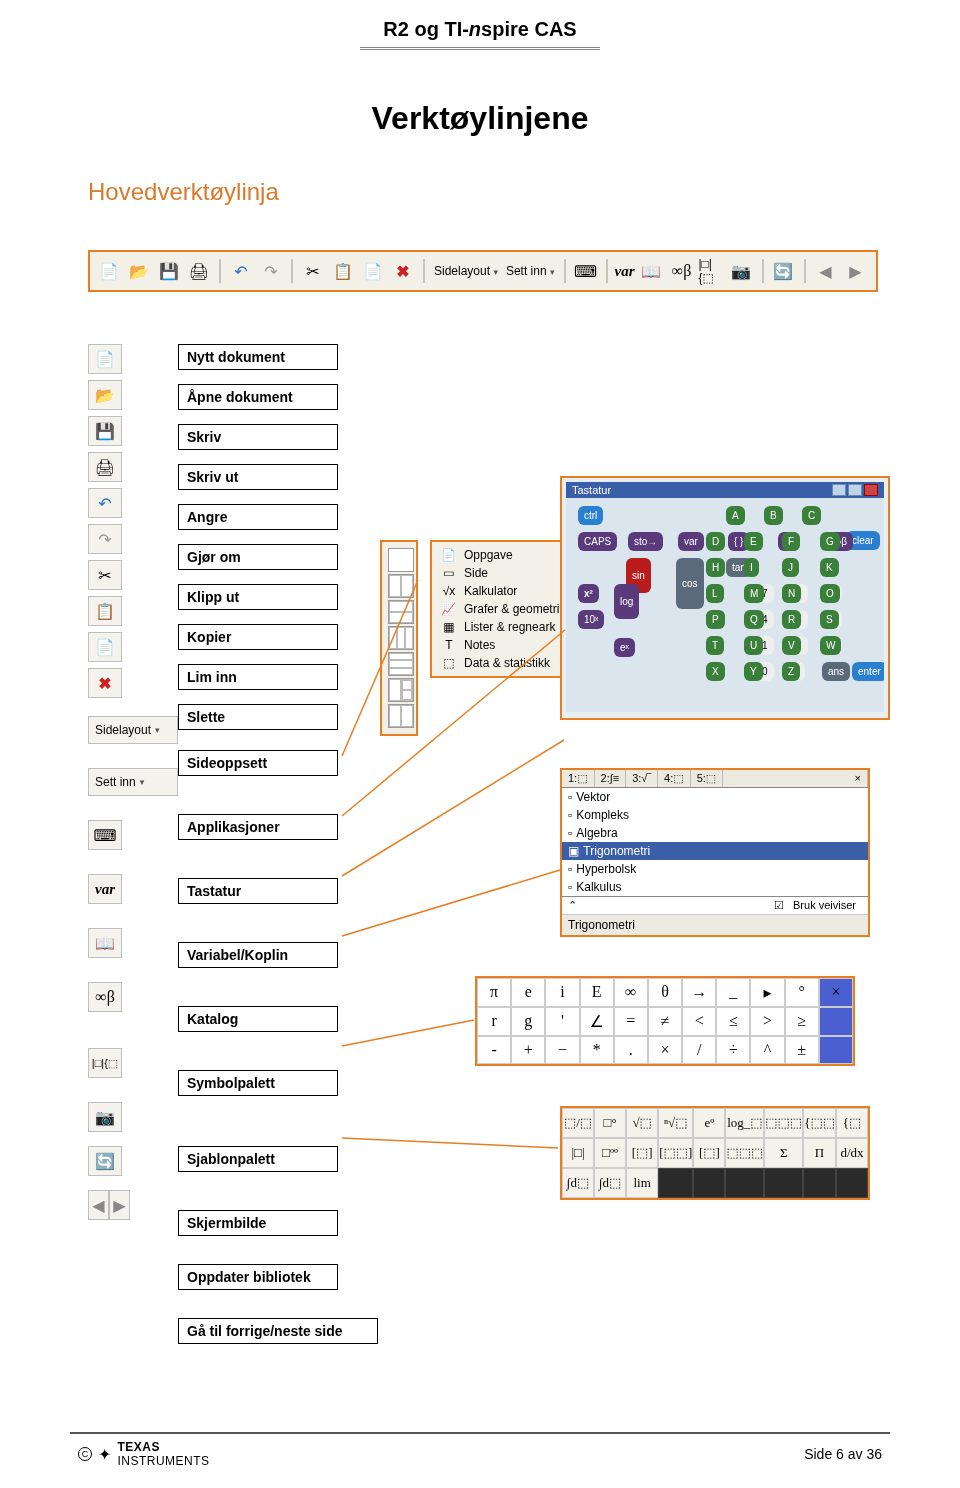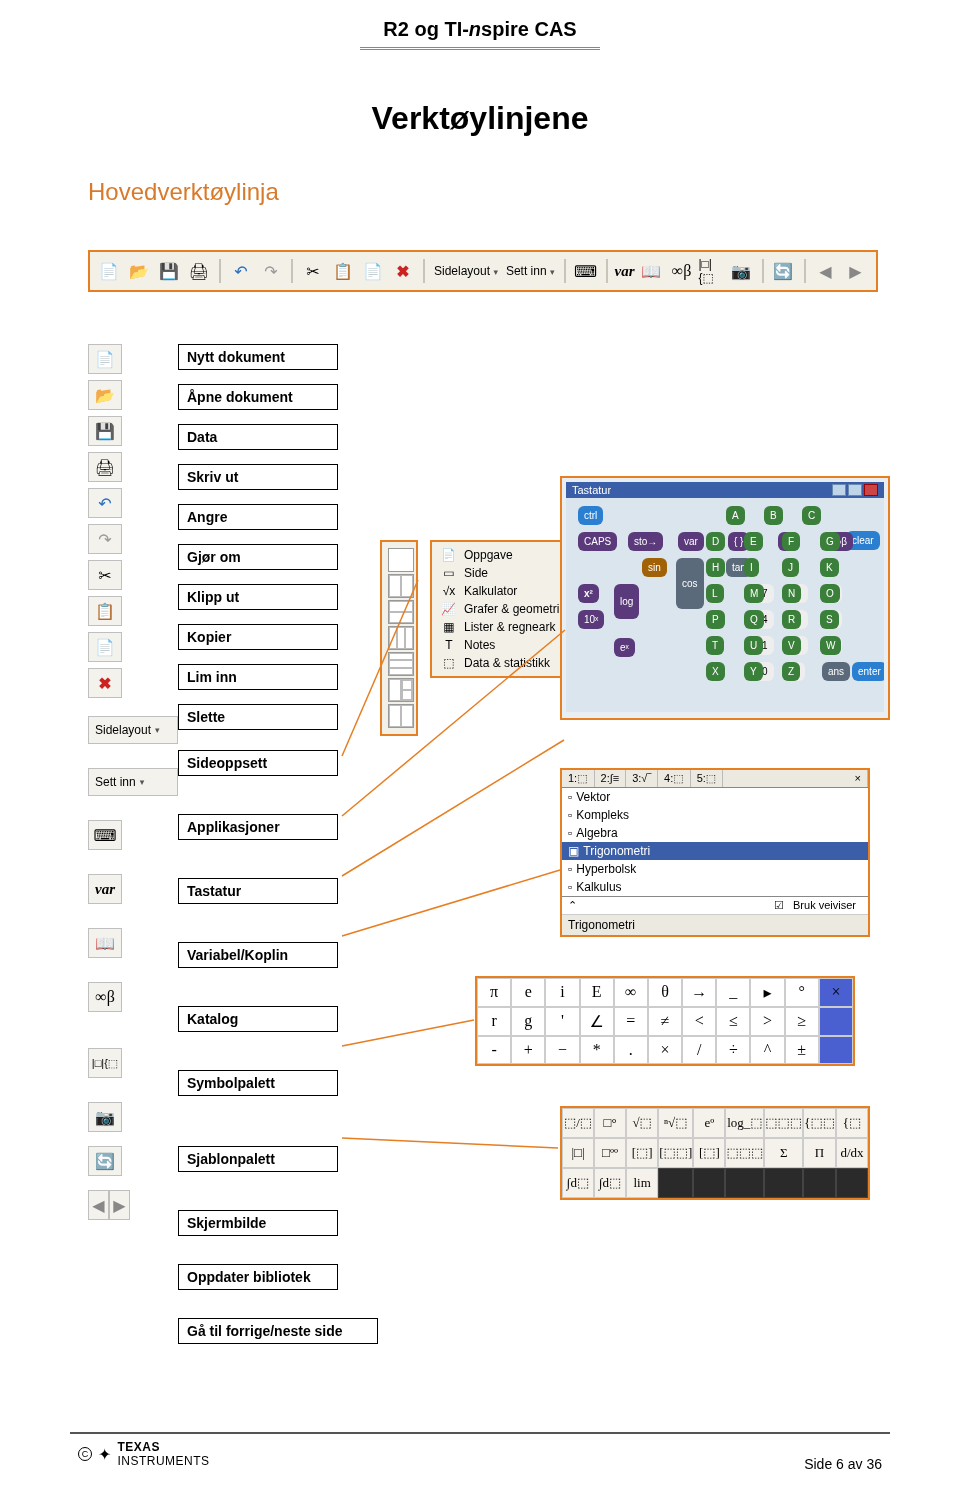--- a/index.html
+++ b/index.html
@@ -120,21 +120,21 @@
   .tpl-grid span{ border:1px solid #ccc; text-align:center; font-size:13px; padding:6px 0; font-family:'Times New Roman',serif; background:#f4f2ea;}
   .tpl-grid span.dark{ background:#2a2a2a; color:#ddd; border-color:#444;}
   
   svg.connectors { position:absolute; left:0; top:0; pointer-events:none; }
   
   .footer-rule { position:absolute; left:70px; right:70px; bottom:54px; border-top:2px solid #555;}
   .footer { position:absolute; left:78px; bottom:20px; display:flex; align-items:center; gap:6px; font-size:13px;}
   .footer .c{ border:1px solid #000; border-radius:50%; width:14px; height:14px; font-size:9px; display:flex;align-items:center;justify-content:center;}
   .footer .ti{ font-family:Arial; font-size:12px; letter-spacing:0.5px;}
   .footer .ti b{ font-weight:900;}
-  .page-num { position:absolute; right:78px; bottom:16px; font-size:14px;margin-left:8px;}
+  .page-num { position:absolute; right:78px; bottom:26px; font-size:14px;margin-left:8px;}
 </style>
 </head>
 <body>
 
 <div class="doc-header">
   <span>R2 og TI-</span><span class="italic">n</span><span>spire CAS</span>
 </div>
 <hr class="header-rule">
 
 <div class="main-title">Verktøylinjene</div>
@@ -203,21 +203,21 @@
   <div class="mini-icon" style="margin-top:14px;color:#2a8f3a;">🔄</div>
   <div class="mini-nav" style="margin-top:14px;">
     <div class="mini-icon" style="color:#888;">◀</div>
     <div class="mini-icon" style="color:#888;">▶</div>
   </div>
 </div>
 
 <div class="label-col">
   <div class="label-box">Nytt dokument</div><br>
   <div class="label-box">Åpne dokument</div><br>
-  <div class="label-box">Data</div><br>
+  <div class="label-box">Skriv</div><br>
   <div class="label-box">Skriv ut</div><br>
   <div class="label-box">Angre</div><br>
   <div class="label-box">Gjør om</div><br>
   <div class="label-box">Klipp ut</div><br>
   <div class="label-box">Kopier</div><br>
   <div class="label-box">Lim inn</div><br>
   <div class="label-box">Slette</div><br>
   <div class="label-box" style="margin-top:6px;">Sideoppsett</div><br>
   <div class="label-box" style="margin-top:24px;">Applikasjoner</div><br>
   <div class="label-box" style="margin-top:24px;">Tastatur</div><br>
@@ -319,21 +319,21 @@
       <div class="hex" style="left: 12px; top: 34px; background: rgb(90, 58, 122); color: rgb(255, 255, 255); padding: 4px 6px; border-radius: 6px; font-size: 10px;">CAPS</div>
       <div class="hex" style="left: 62px; top: 34px; background: rgb(90, 58, 122); color: rgb(255, 255, 255); padding: 4px 6px; border-radius: 6px; font-size: 10px;">sto→</div>
       <div class="hex" style="left: 112px; top: 34px; background: rgb(90, 58, 122); color: rgb(255, 255, 255); padding: 4px 6px; border-radius: 6px; font-size: 10px;">var</div>
       <div class="hex" style="left: 162px; top: 34px; background: rgb(90, 58, 122); color: rgb(255, 255, 255); padding: 4px 6px; border-radius: 6px; font-size: 10px;">{ }</div>
       <div class="hex" style="left: 212px; top: 34px; background: rgb(90, 58, 122); color: rgb(255, 255, 255); padding: 4px 6px; border-radius: 6px; font-size: 10px;">( )</div>
       <div class="hex" style="left: 262px; top: 34px; background: rgb(90, 58, 122); color: rgb(255, 255, 255); padding: 4px 6px; border-radius: 6px; font-size: 10px;">∞β</div>
       <div class="hex" style="left: 140px; top: 34px; background: rgb(58, 127, 58); color: rgb(255, 255, 255); padding: 4px 6px; border-radius: 6px; font-size: 10px;">D</div>
       <div class="hex" style="left: 178px; top: 34px; background: rgb(58, 127, 58); color: rgb(255, 255, 255); padding: 4px 6px; border-radius: 6px; font-size: 10px;">E</div>
       <div class="hex" style="left: 216px; top: 34px; background: rgb(58, 127, 58); color: rgb(255, 255, 255); padding: 4px 6px; border-radius: 6px; font-size: 10px;">F</div>
       <div class="hex" style="left: 254px; top: 34px; background: rgb(58, 127, 58); color: rgb(255, 255, 255); padding: 4px 6px; border-radius: 6px; font-size: 10px;">G</div>
-      <div class="hex" style="left: 60px; top: 60px; background: #a16207; color: rgb(255, 255, 255); padding: 4px 6px; border-radius: 6px; font-size: 10px; margin-left: 16px;">sin</div>
+      <div class="hex" style="left: 60px; top: 60px; background: #b91c1c; color: rgb(255, 255, 255); padding: 12px 6px; border-radius: 6px; font-size: 10px;">sin</div>
       <div class="hex" style="left: 110px; top: 60px; background: rgb(90, 106, 122); color: rgb(255, 255, 255); padding: 20px 6px; border-radius: 6px; font-size: 10px;">cos</div>
       <div class="hex" style="left: 160px; top: 60px; background: rgb(90, 106, 122); color: rgb(255, 255, 255); padding: 4px 6px; border-radius: 6px; font-size: 10px;">tan</div>
       <div class="hex" style="left: 140px; top: 60px; background: rgb(58, 127, 58); color: rgb(255, 255, 255); padding: 4px 6px; border-radius: 6px; font-size: 10px;">H</div>
       <div class="hex" style="left: 178px; top: 60px; background: rgb(58, 127, 58); color: rgb(255, 255, 255); padding: 4px 6px; border-radius: 6px; font-size: 10px;">I</div>
       <div class="hex" style="left: 216px; top: 60px; background: rgb(58, 127, 58); color: rgb(255, 255, 255); padding: 4px 6px; border-radius: 6px; font-size: 10px;">J</div>
       <div class="hex" style="left: 254px; top: 60px; background: rgb(58, 127, 58); color: rgb(255, 255, 255); padding: 4px 6px; border-radius: 6px; font-size: 10px;">K</div>
       <div class="hex" style="left: 190px; top: 86px; background: rgb(238, 238, 238); color: rgb(0, 0, 0); padding: 4px 6px; border-radius: 6px; font-size: 10px;">7</div>
       <div class="hex" style="left: 224px; top: 86px; background: rgb(238, 238, 238); color: rgb(0, 0, 0); padding: 4px 6px; border-radius: 6px; font-size: 10px;">8</div>
       <div class="hex" style="left: 258px; top: 86px; background: rgb(238, 238, 238); color: rgb(0, 0, 0); padding: 4px 6px; border-radius: 6px; font-size: 10px;">9</div>
       <div class="hex" style="left: 140px; top: 86px; background: rgb(58, 127, 58); color: rgb(255, 255, 255); padding: 4px 6px; border-radius: 6px; font-size: 10px;">L</div>

